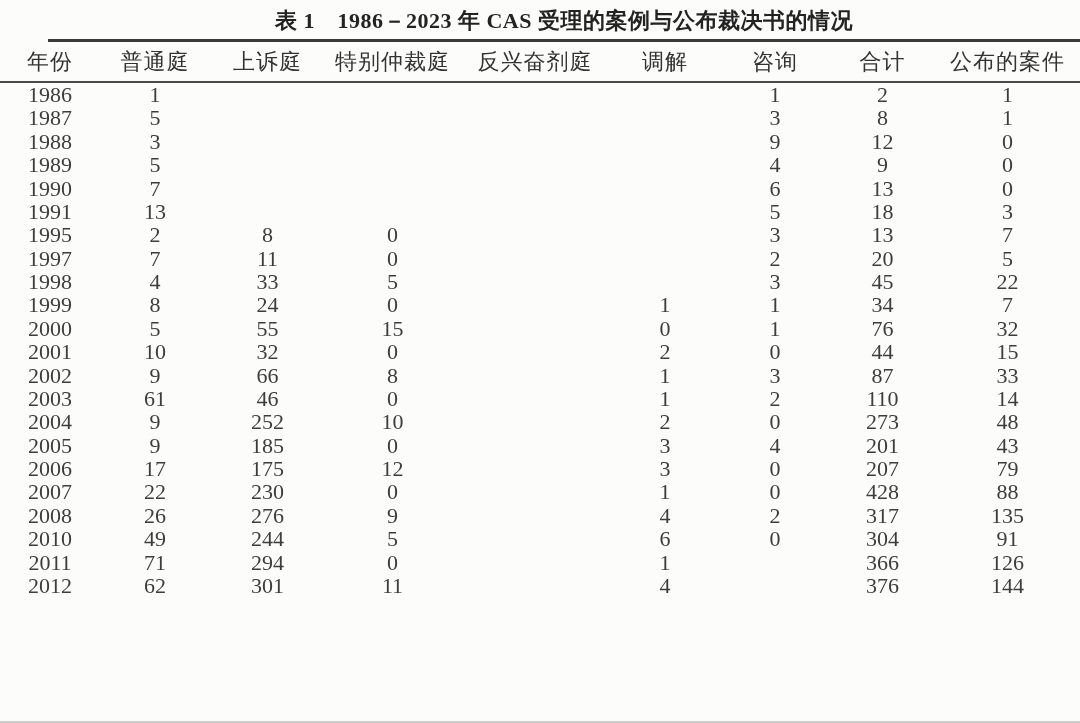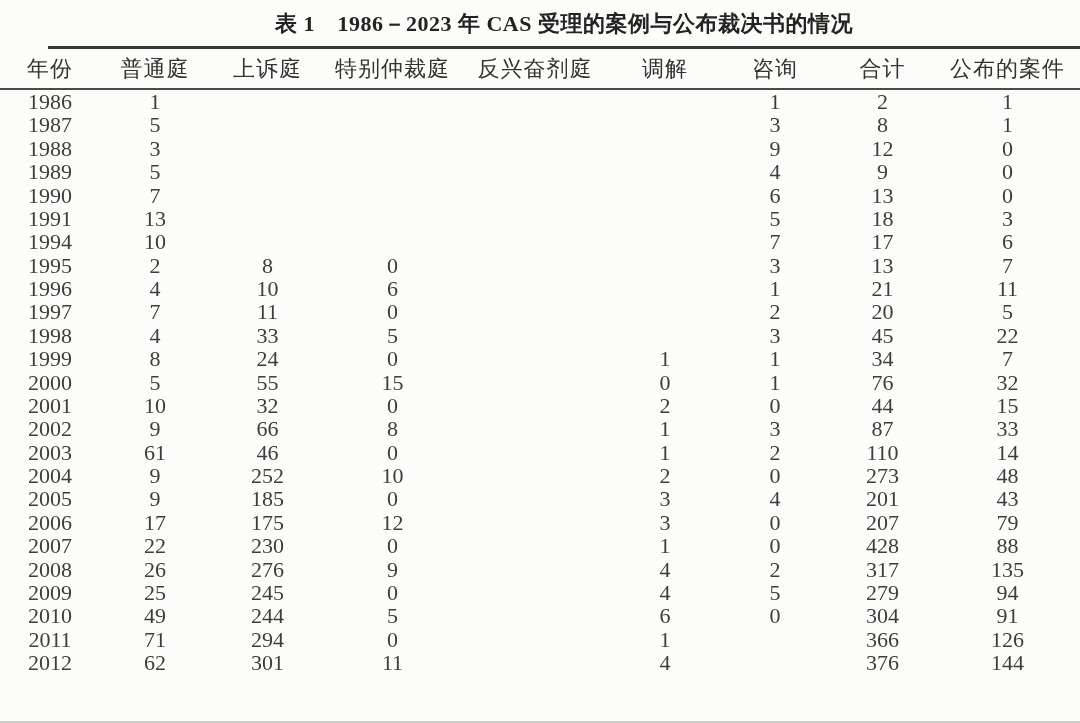--- a/index.html
+++ b/index.html
@@ -13,21 +13,21 @@
     background: #fcfcfb;
     color: #3d3d3d;
     font-family: "Liberation Serif", "DejaVu Serif", serif;
   }
   .page {
     position: relative;
     width: 1080px;
     height: 723px;
   }
   .caption {
-    height: 49px;
+    height: 42px;
     display: flex;
     align-items: center;
     justify-content: center;
     font-size: 22px;
     font-weight: bold;
     color: #232323;
     letter-spacing: 0.5px;
     border-bottom: 3px solid #3a3a3a;
     box-sizing: border-box;
     padding-top: 2px;
@@ -173,51 +173,29 @@
           <td>13</td>
           <td></td>
           <td></td>
           <td></td>
           <td></td>
           <td>5</td>
           <td>18</td>
           <td>3</td>
         </tr>
         <tr>
-          <td>1994</td>
-          <td>10</td>
-          <td></td>
-          <td></td>
-          <td></td>
-          <td></td>
-          <td>7</td>
-          <td>17</td>
-          <td>6</td>
-        </tr>
-        <tr>
           <td>1995</td>
           <td>2</td>
           <td>8</td>
           <td>0</td>
           <td></td>
           <td></td>
           <td>3</td>
           <td>13</td>
           <td>7</td>
-        </tr>
-        <tr>
-          <td>1996</td>
-          <td>4</td>
-          <td>10</td>
-          <td>6</td>
-          <td></td>
-          <td></td>
-          <td>1</td>
-          <td>21</td>
-          <td>11</td>
         </tr>
         <tr>
           <td>1997</td>
           <td>7</td>
           <td>11</td>
           <td>0</td>
           <td></td>
           <td></td>
           <td>2</td>
           <td>20</td>
@@ -338,31 +316,20 @@
           <td>26</td>
           <td>276</td>
           <td>9</td>
           <td></td>
           <td>4</td>
           <td>2</td>
           <td>317</td>
           <td>135</td>
         </tr>
         <tr>
-          <td>2009</td>
-          <td>25</td>
-          <td>245</td>
-          <td>0</td>
-          <td></td>
-          <td>4</td>
-          <td>5</td>
-          <td>279</td>
-          <td>94</td>
-        </tr>
-        <tr>
           <td>2010</td>
           <td>49</td>
           <td>244</td>
           <td>5</td>
           <td></td>
           <td>6</td>
           <td>0</td>
           <td>304</td>
           <td>91</td>
         </tr>

